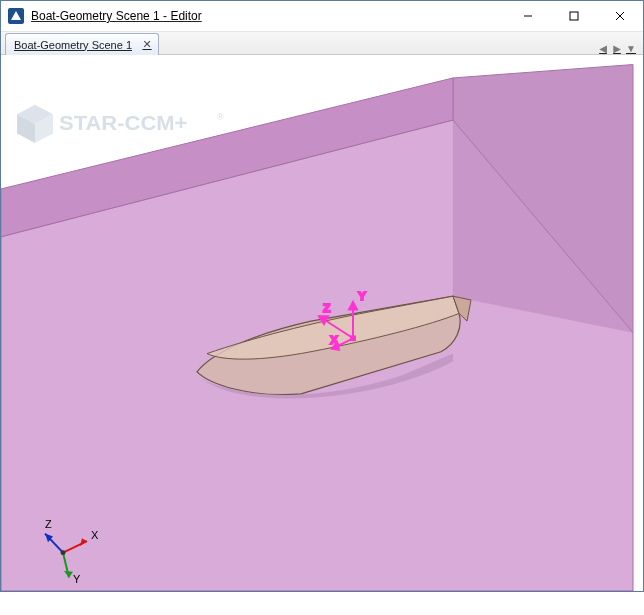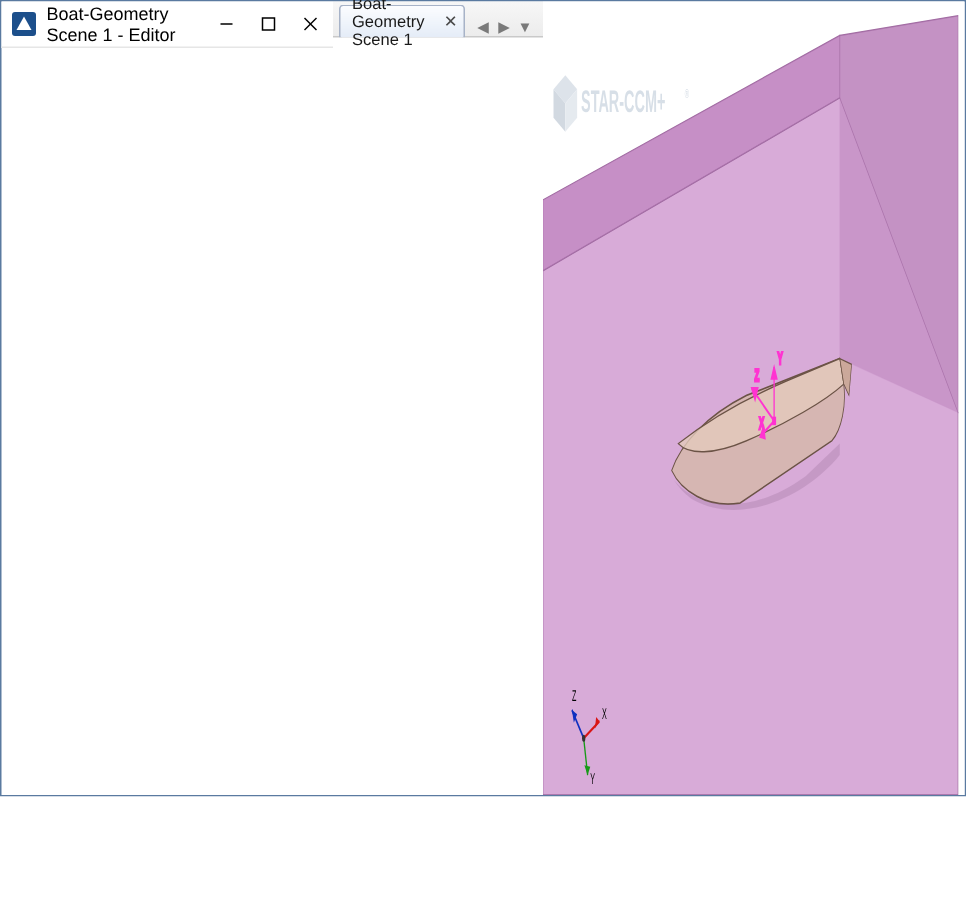--- a/index.html
+++ b/index.html
@@ -1,16 +1,16 @@
 <!DOCTYPE html>
 <html><head>
 <meta charset="utf-8">
 <style>
   html,body{margin:0;padding:0;font-family:"Segoe UI",Tahoma,sans-serif;font-size:12px;color:#222;background:#fff;}
-  .window{box-sizing:border-box;width:644px;height:531px;border:1px solid #5a7aa0;display:flex;flex-direction:row;background:#fff;}
+  .window{box-sizing:border-box;width:644px;height:592px;border:1px solid #5a7aa0;display:flex;flex-direction:column;background:#fff;text-decoration:underline;}
   .titlebar{height:30px;display:flex;align-items:center;padding:0 0 0 6px;background:#fff;border-bottom:1px solid #e6e6e6;}
   .titlebar .icon{width:18px;height:18px;margin-right:6px;flex:0 0 auto;}
   .titlebar .title{flex:1 1 auto;font-size:12px;color:#000;}
   .winbtn{width:46px;height:30px;display:flex;align-items:center;justify-content:center;color:#333;}
   .tabbar{height:23px;background:linear-gradient(#f7f7f7,#ececec);border-bottom:1px solid #c9c9c9;display:flex;align-items:flex-end;position:relative;padding-left:4px;}
   .tab{height:21px;border:1px solid #a7b3c8;border-bottom:none;border-top-left-radius:3px;border-top-right-radius:3px;background:linear-gradient(#fcfdff,#e4ecf7);display:flex;align-items:center;padding:0 4px 0 8px;font-size:11px;color:#1a1a1a;position:relative;top:1px;}
   .tab .close{margin-left:8px;width:14px;height:14px;display:flex;align-items:center;justify-content:center;font-size:11px;color:#4a4a4a;border-radius:2px;}
   .tabbar .spacer{flex:1 1 auto;}
   .tabnav{display:flex;align-items:center;gap:2px;padding:0 6px;color:#7a7a7a;font-size:10px;}
   .tabnav span{display:inline-flex;width:12px;height:12px;align-items:center;justify-content:center;}

